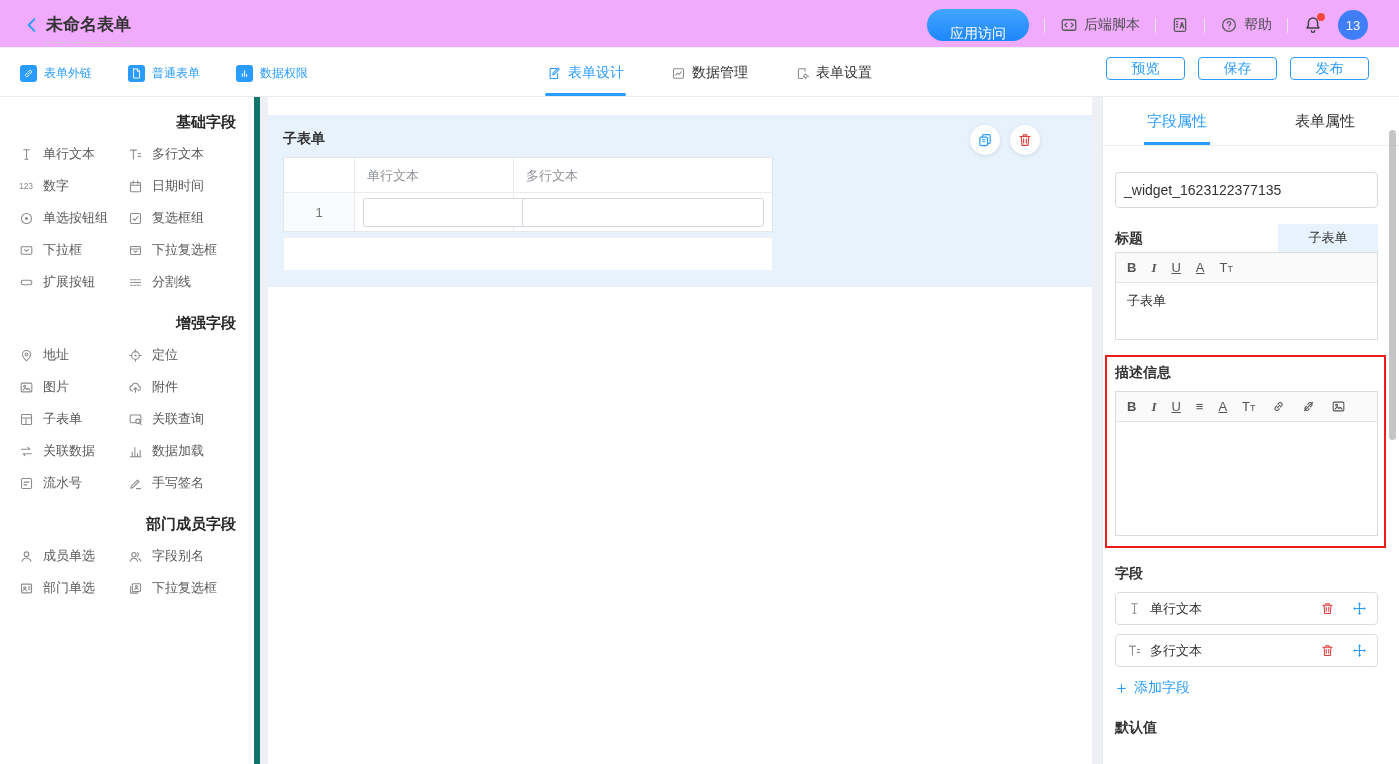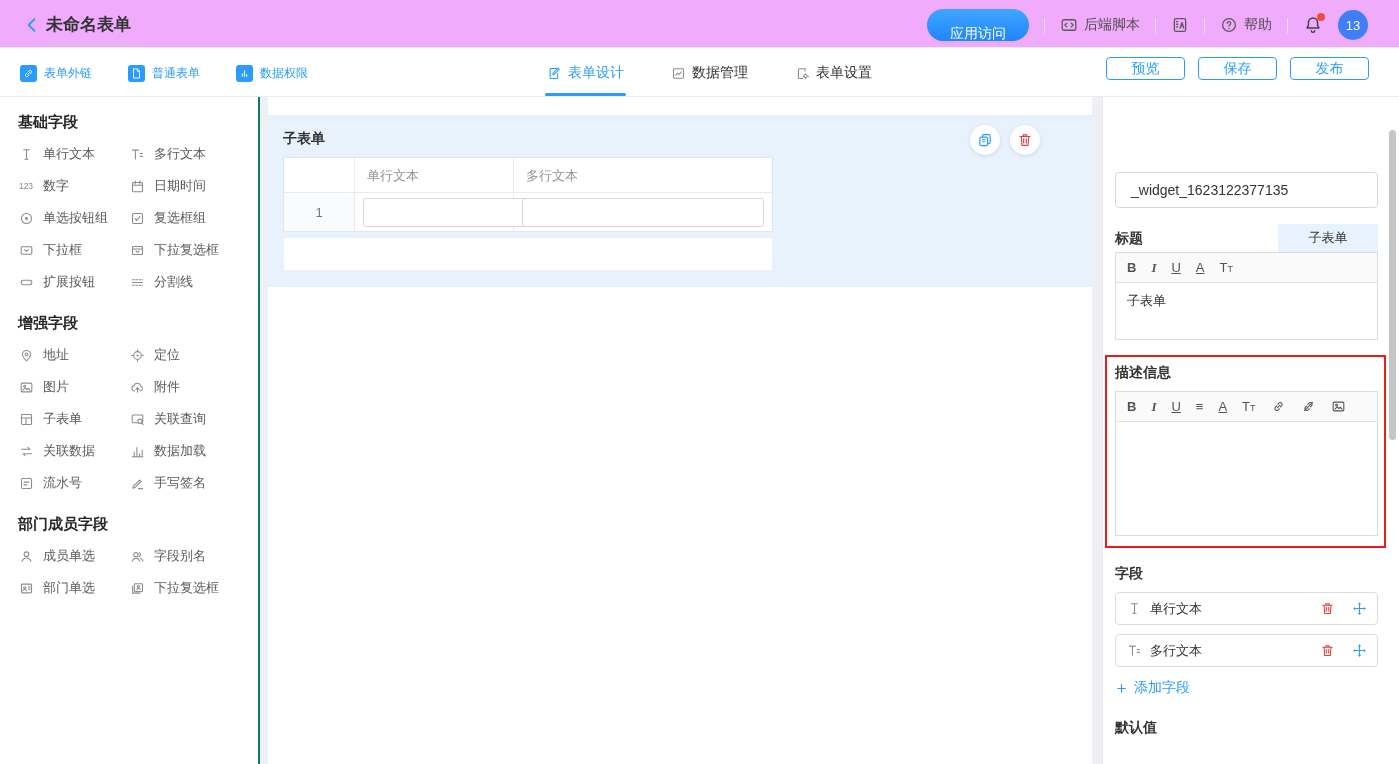--- a/index.html
+++ b/index.html
@@ -34,21 +34,21 @@
   .ticon svg{width:13px;height:13px;}
   .tb-tabs{position:absolute;left:547px;top:0;height:46px;display:flex;gap:47px;}
   .tab{display:flex;align-items:center;gap:6px;font-size:14px;color:#333;position:relative;cursor:pointer;}
   .tab .ico{color:#8c8c8c;display:flex;}
   .tab.active{color:var(--accent);}
   .tab.active .ico{color:var(--accent);}
   .tabline{position:absolute;left:-2px;right:-2px;bottom:0;height:3px;background:var(--accent);border-radius:2px;}
   .tb-btns{position:absolute;right:30px;top:7px;display:flex;gap:13px;}
   .obtn{width:79px;height:23px;background:#fff;border:1px solid var(--accent);border-radius:4px;color:var(--accent);font-size:14px;cursor:pointer;}
   
-  .sidebar{position:absolute;top:97px;left:0;width:260px;bottom:0;background:#fff;border-right:2px solid #0f766e;overflow:hidden;}
+  .sidebar{position:absolute;top:97px;left:0;width:260px;bottom:0;background:#fff;border-right:6px solid #0f766e;overflow:hidden;text-align:right;}
   .sb-inner{padding:0 18px;}
   .sectitle{font-size:15px;font-weight:700;color:#262626;margin:16px 0 6px;}
   .sgrid{display:grid;grid-template-columns:1fr 1fr;}
   .sitem{display:flex;align-items:center;gap:9px;height:32px;color:#595959;font-size:13px;cursor:grab;white-space:nowrap;}
   .sitem .ico{color:#8c8c8c;width:16px;display:flex;justify-content:center;}
   .n123{font-size:8.5px;font-weight:400;color:#8c8c8c;letter-spacing:0;}
   .recycle{border-top:1px solid #ececec;border-bottom:1px solid #ececec;height:39px;margin-top:10px;display:flex;align-items:center;justify-content:center;gap:8px;color:#4d4d4d;font-size:14px;cursor:pointer;}
   .recycle .ico{color:#737373;}
   .recycle .ico svg{width:17px;height:17px;}
   
@@ -73,21 +73,21 @@
   
   .panel{position:absolute;top:97px;left:1102px;right:0;bottom:0;background:#fff;border-left:1px solid #e9ebee;}
   .ptabs{height:49px;border-bottom:1px solid #ececec;display:flex;}
   .ptab{flex:1;display:flex;align-items:center;justify-content:center;font-size:15px;color:#333;position:relative;cursor:pointer;}
   .ptab.active{color:var(--accent);}
   .pline{position:absolute;bottom:0;left:50%;transform:translateX(-50%);width:66px;height:3px;background:var(--accent);}
   .pbody{position:absolute;top:49px;left:0;right:0;bottom:0;padding:16px 21px 0 12px;overflow:hidden;}
   .plabel{font-size:14px;font-weight:700;color:#333;}
   .aliasrow{display:flex;align-items:center;gap:6px;}
   .aliasrow .ico{color:var(--accent);display:flex;}
-  .pinput{margin-top:10px;height:36px;border:1px solid #d9d9d9;border-radius:4px;display:flex;align-items:center;padding:0 15px;font-size:14px;color:#333;background:#fff;cursor:text;}
+  .pinput{margin-top:10px;height:36px;border:1px solid #d9d9d9;border-radius:4px;display:flex;align-items:center;padding:0 8px;font-size:14px;color:#333;background:#fff;cursor:text;}
   .titlerow{margin-top:16px;display:flex;align-items:flex-end;justify-content:space-between;}
   .titlerow .plabel{margin-bottom:4px;}
   .badge{width:100px;height:28px;background:#e6f2fd;color:#333;font-size:13px;display:flex;align-items:center;justify-content:center;}
   .editor{border:1px solid #dcdcdc;background:#fff;}
   .etoolbar{height:30px;background:#fafafa;border-bottom:1px solid #e4e4e4;display:flex;align-items:center;padding:0 11px;gap:15px;color:#555;}
   .tg{font-size:13px;color:#555;cursor:pointer;display:flex;align-items:center;line-height:1;}
   .tg b{font-weight:700;}
   .tg i{font-family:"Liberation Serif",serif;font-style:italic;font-weight:600;}
   .tg u,.tg span{text-decoration:none;}
   .tg u{text-decoration:underline;}
@@ -500,20 +500,29 @@
               <svg viewBox="0 0 24 24" fill="none" stroke="currentColor" stroke-width="1.7" stroke-linecap="round" stroke-linejoin="round">
                 <path d="M4.5 6.8h15M9.3 6.8V4.3h5.4v2.5M6.5 6.8l.9 13.2h9.2l.9-13.2M10 10.2v6.3M14 10.2v6.3"></path>
               </svg>
             </span>
         </div>
       </div>
     </div>
   </div>
 
   <div class="panel">
+    <div class="ptabs" id="ptabs">
+        <div class="ptab active">
+          <span>字段属性</span>
+          <span class="pline"></span>
+        </div>
+        <div class="ptab">
+          <span>表单属性</span>
+        </div>
+      </div>
     <div class="pbody">
       <div class="pinput">_widget_1623122377135</div>
 
       <div class="titlerow">
         <span class="plabel">标题</span>
         <span class="badge">子表单</span>
       </div>
       <div class="editor">
         <div class="etoolbar" id="ttb">
             <span class="tg">

